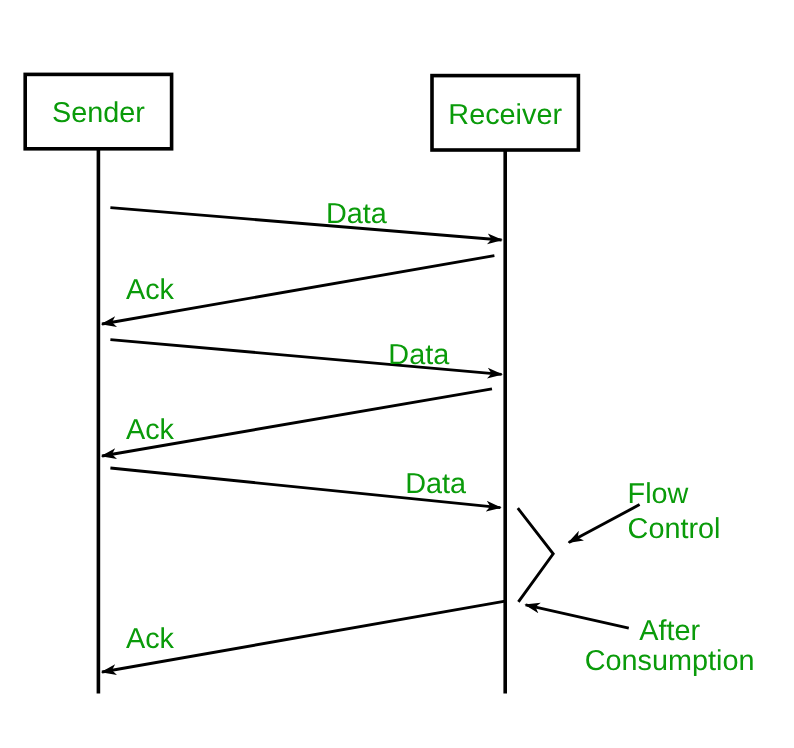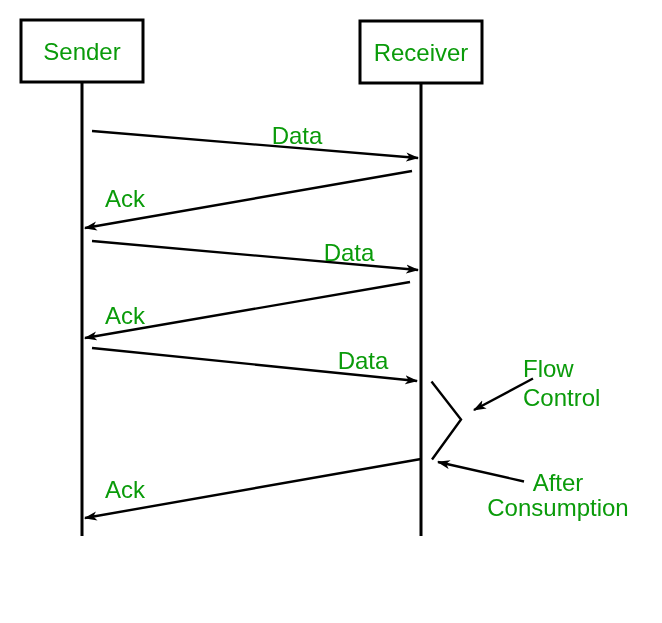--- a/index.html
+++ b/index.html
@@ -11,20 +11,21 @@
     margin:0;
     padding:0;
     background:var(--bg-color);
     font-family:"Liberation Sans", sans-serif;
   }
   .canvas{
     width:662px;
     height:536px;
     position:relative;
     background:var(--bg-color);
+    margin-top:42px;
   }
   svg text{
     font-family:"Liberation Sans", sans-serif;
     font-size:24px;
     fill:var(--label-color);
   }
   .actor-box{
     fill:var(--bg-color);
     stroke:var(--line-color);
     stroke-width:3;

